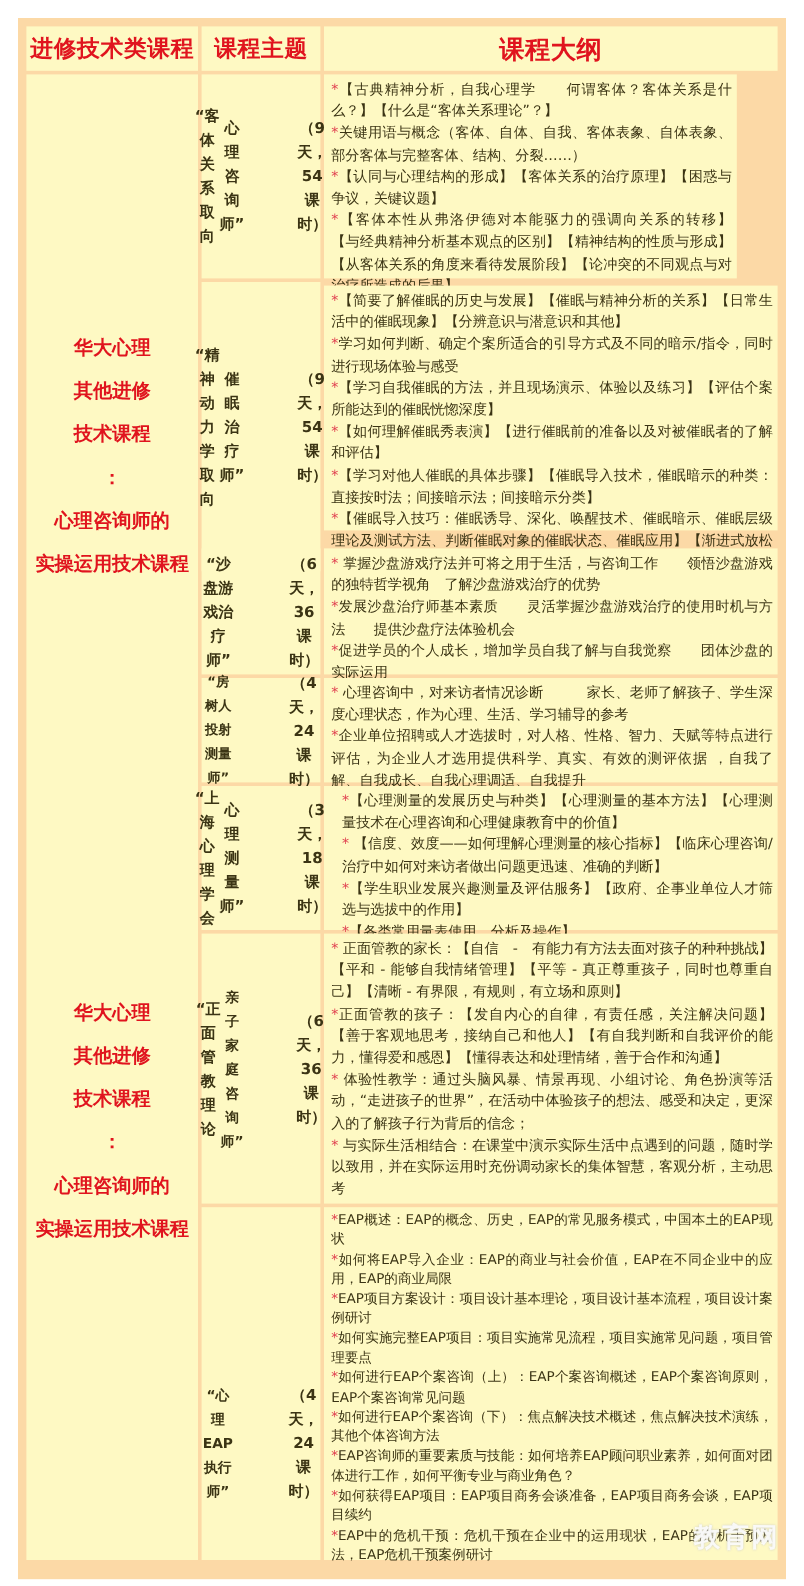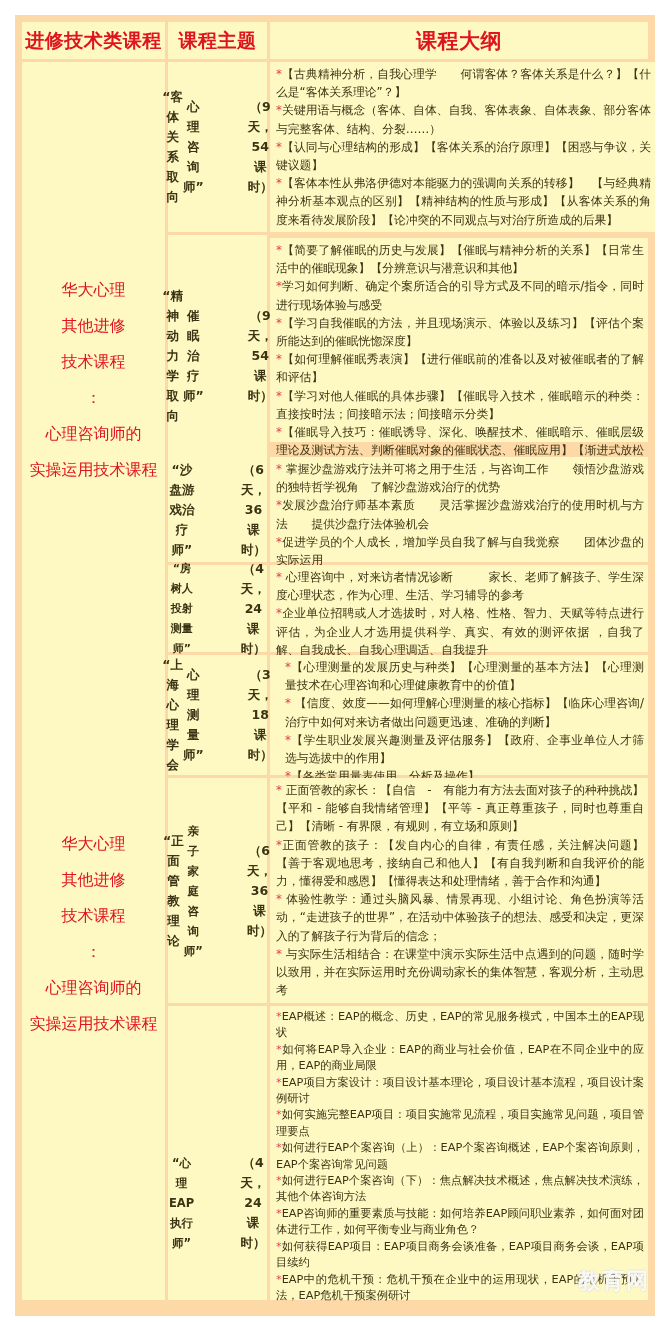--- a/index.html
+++ b/index.html
@@ -2,21 +2,21 @@
 <html><head>
 <meta charset="utf-8">
 <style>
   html, body { margin:0; padding:0; background:#ffffff; }
   body { width:670px; height:1322px; position:relative; font-family:"DejaVu Sans", sans-serif; overflow:hidden; }
   .frame { position:absolute; left:15px; top:15px; width:640px; height:1301px; background:#fcd9a6; }
   .grid { position:absolute; left:22px; top:22px; width:626px; height:1278px; }
   .cell { position:absolute; background:#fef9c3; box-sizing:border-box; }
   .hdr { display:flex; align-items:center; justify-content:center; color:#e0141e; font-weight:bold; font-size:19px; letter-spacing:0.5px; }
   .hdr.big { font-size:21px; }
-  .cat { display:flex; flex-direction:column; align-items:center; color:#e0141e; font-weight:normal; font-size:16px; }
+  .cat { display:flex; flex-direction:column; align-items:center; color:#e0141e; font-weight:bold; font-size:16px; }
   .cat div { line-height:36px; white-space:nowrap; }
   .topic { display:flex; flex-direction:row; align-items:center; justify-content:center; color:#3b3414; font-size:12.5px; font-weight:bold; text-align:center; line-height:20px; }
   .topic .d { font-weight:bold;margin-left:44px; }
   .outline { padding:3px 4px 2px 6px; color:#3b3414; font-size:11.8px; line-height:18.2px; text-align:justify; }
   .outline p { margin:0; }
   .star { color:#e04050; }
   .wm { position:absolute; right:20px; bottom:26px; color:rgba(255,255,255,0.85); font-size:22px; font-weight:bold; letter-spacing:2px; text-shadow:0 0 2px #ccc; }
 </style>
 </head>
 <body>
@@ -44,21 +44,21 @@
     <div>心理咨询师的</div>
     <div>实操运用技术课程</div>
     <div style="flex:1;"></div>
   </div>
 
   <div class="cell topic" style="left:146px;top:40px;width:99px;height:170px;">
     <div>“客体关系取向</div>
     <div>心理咨询师”</div>
     <div class="d">（9天，54课时）</div>
   </div>
-  <div class="cell outline" style="left:248px;top:40px;width:385px;height:170px;">
+  <div class="cell outline" style="left:248px;top:40px;width:344px;height:170px;">
     <p><span class="star">*</span>【古典精神分析，自我心理学　　何谓客体？客体关系是什么？】【什么是“客体关系理论”？】</p>
     <p><span class="star">*</span>关键用语与概念（客体、自体、自我、客体表象、自体表象、部分客体与完整客体、结构、分裂……）</p>
     <p><span class="star">*</span>【认同与心理结构的形成】【客体关系的治疗原理】【困惑与争议，关键议题】</p>
     <p><span class="star">*</span>【客体本性从弗洛伊德对本能驱力的强调向关系的转移】　【与经典精神分析基本观点的区别】【精神结构的性质与形成】【从客体关系的角度来看待发展阶段】【论冲突的不同观点与对治疗所造成的后果】</p>
   </div>
 
   <div class="cell topic" style="left:146px;top:213px;width:99px;height:241px;">
     <div>“精神动力学取向</div>
     <div>催眠治疗师”</div>
     <div class="d">（9天，54课时）</div>

